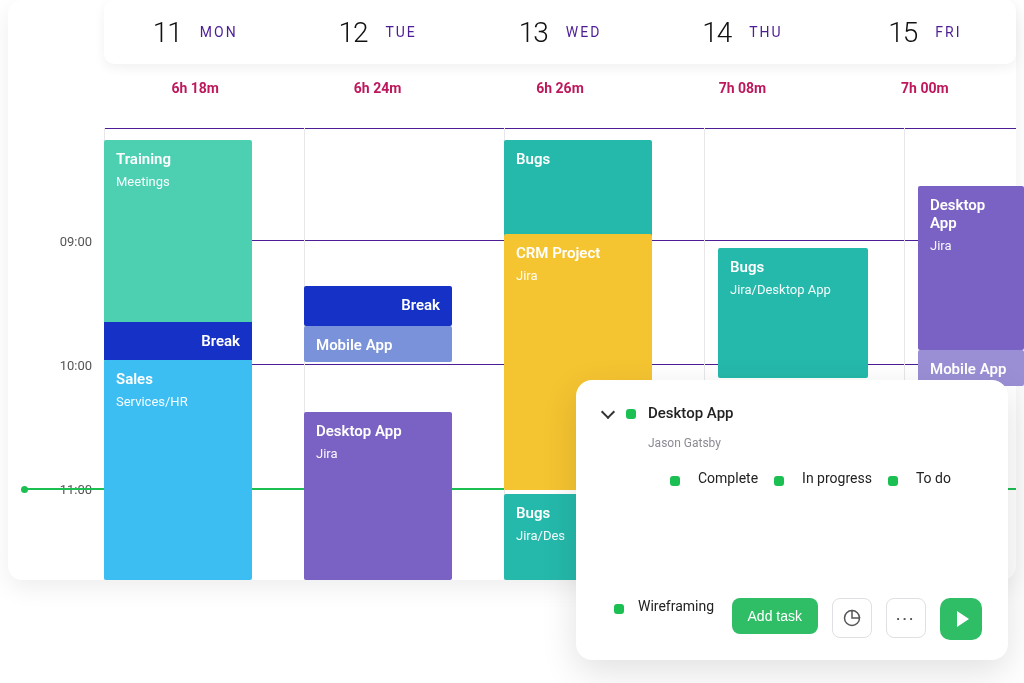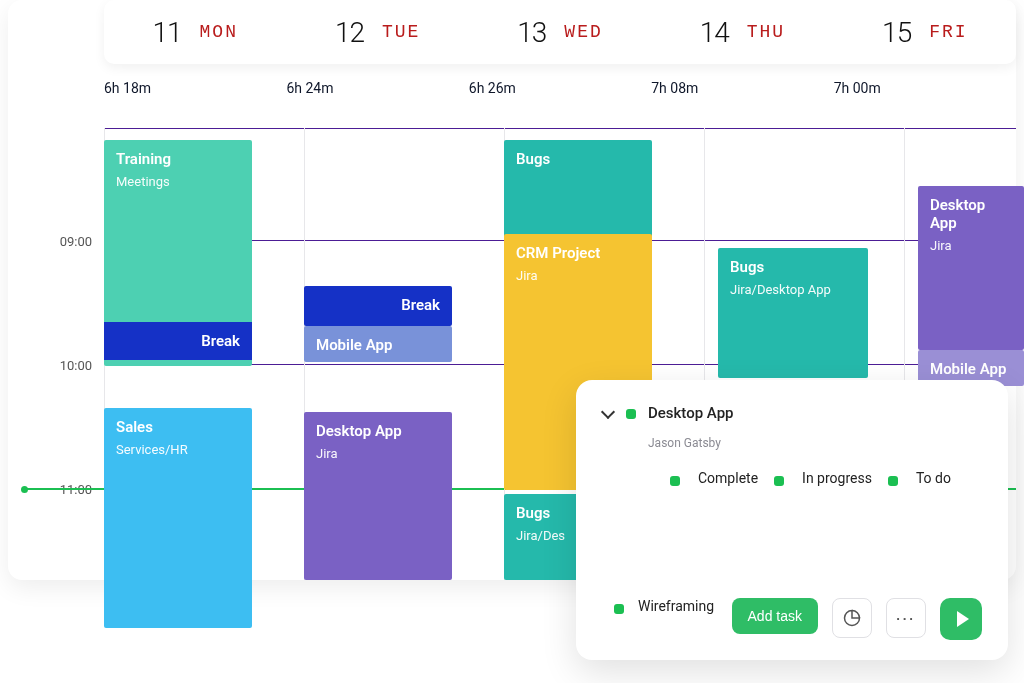--- a/index.html
+++ b/index.html
@@ -42,36 +42,37 @@
     justify-content: center;
     gap: 18px;
   }
   .day-num {
     font-size: 28px;
     font-weight: 300;
     color: #111;
     letter-spacing: -1px;
   }
   .day-dow {
-    font-size: 18px;
+    font-size: 14px;
     letter-spacing: 2px;
-    color: #b91c1c;
-    font-family: Liberation Mono, monospace;
+    color: #4c1d95;
   }
   .durations {
     position: absolute;
     left: 96px;
     top: 80px;
     right: 0;
     display: flex;
   }
   .durations > div {
     flex: 1;
+    text-align: center;
     font-size: 14px;
-    color: #0f172a;
+    color: #be185d;
+    font-weight: bold;
   }
 
   
   .grid {
     position: absolute;
     left: 96px;
     right: 0;
     top: 128px;
     bottom: 0;
   }
@@ -117,21 +118,21 @@
     overflow: hidden;
     border-radius: 2px;
   }
   .event .title { font-weight: 600; font-size: 15px; margin-bottom: 6px; }
   .event .sub   { font-size: 13px; opacity: 0.95; }
 
   .c-teal    { background: #4dd0b2; }
   .c-teal2   { background: #25b9ab; }
   .c-blue    { background: #1531c6; text-align: right; }
   .c-blue-l  { background: #7992d9; }
-  .c-sky     { background: #3dbef2; margin-top: 48px; }
+  .c-sky     { background: #3dbef2; }
   .c-yellow  { background: #f5c431; }
   .c-purple  { background: #7a61c4; }
   .c-purple-l{ background: #9a8fd5; }
 
   
   .popover {
     position: absolute;
     left: 576px;
     top: 380px;
     width: 432px;

